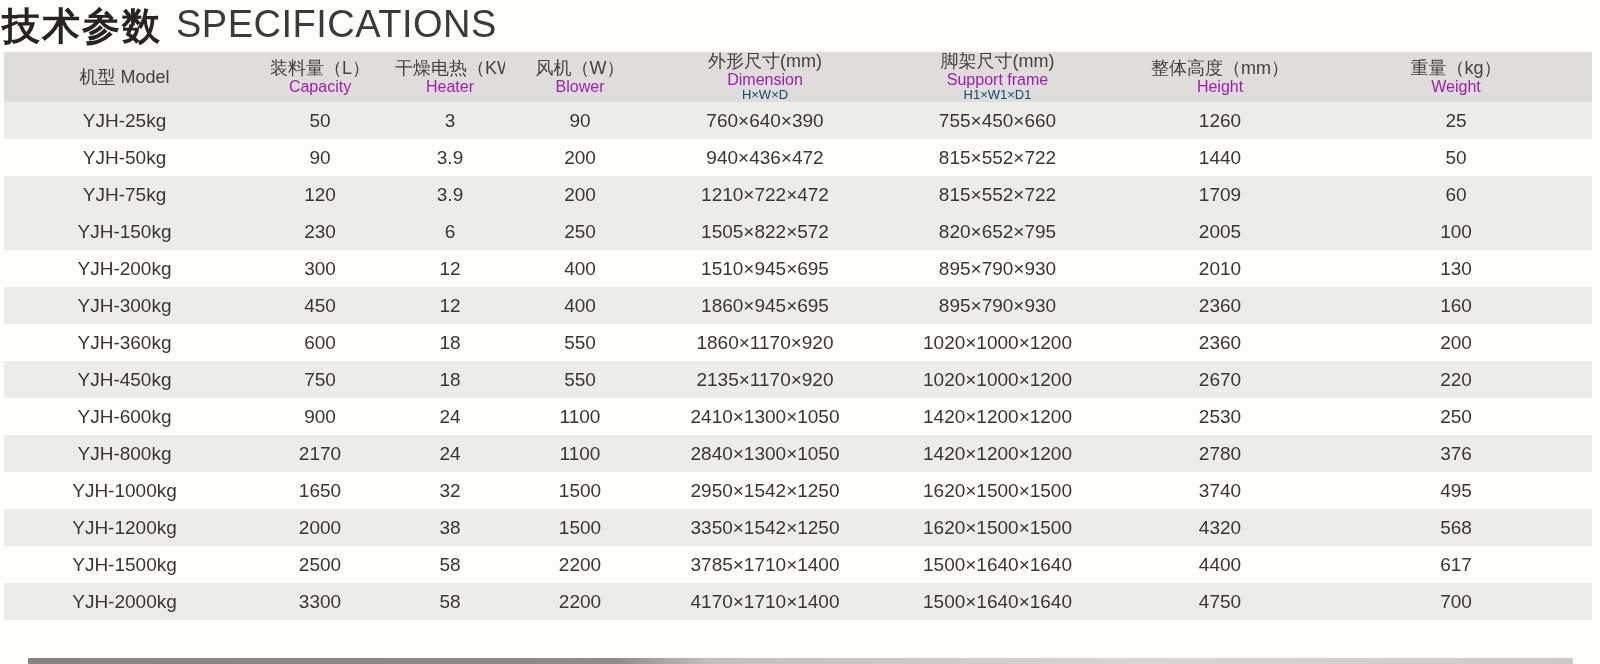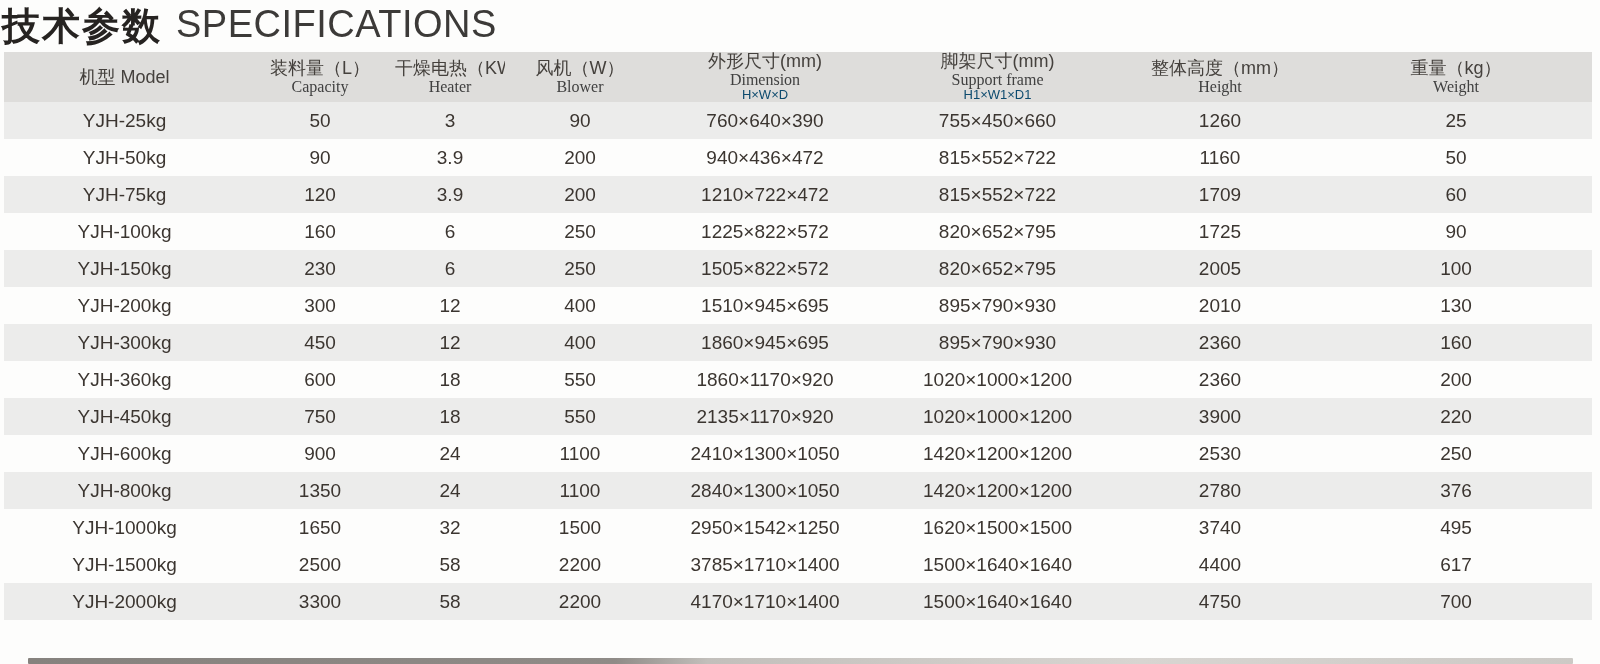--- a/index.html
+++ b/index.html
@@ -39,21 +39,21 @@
     text-align:center; vertical-align:middle; padding:0; font-weight:normal;
     white-space:nowrap; overflow:hidden;
   }
   .spec-table thead tr{ height:48px; background:var(--header-bg); }
   .spec-table tbody tr{ height:37px; background:var(--row-bg);padding-left:48px; }
   .spec-table tbody tr.alt{ background:var(--row-alt-bg); }
   .spec-table td{ font-size:19px; color:var(--text); }
   .col-0{ padding-left:70px; }
   .col-7{ padding-right:108px; }
   th .h1{ font-size:18px; line-height:19px; color:#45413d; }
-  th .h2{ font-size:16px; line-height:17px; color:#404040;font-family:Liberation Serif, serif; }
+  th .h2{ font-size:16px; line-height:17px; color:#a21caf; }
   th .h3{ font-size:13px; line-height:14px; color:#0c4a6e; }
 
   .bottom-shadow{
     position:absolute; bottom:0; left:28px; width:1545px; height:6px;
     background:linear-gradient(to right,
       #86827e 0%, #8f8b87 38%, #c2bfbb 44%, #d8d5d1 72%, #ccc9c5 100%);
     border-radius:1px;
   }
 </style>
 </head>
@@ -125,43 +125,33 @@
           <td class="col-6">1260</td>
           <td class="col-7">25</td>
         </tr>
         <tr>
           <td class="col-0">YJH-50kg</td>
           <td class="col-1">90</td>
           <td class="col-2">3.9</td>
           <td class="col-3">200</td>
           <td class="col-4">940×436×472</td>
           <td class="col-5">815×552×722</td>
-          <td class="col-6">1160</td>
+          <td class="col-6">1440</td>
           <td class="col-7">50</td>
         </tr>
         <tr class="alt">
           <td class="col-0">YJH-75kg</td>
           <td class="col-1">120</td>
           <td class="col-2">3.9</td>
           <td class="col-3">200</td>
           <td class="col-4">1210×722×472</td>
           <td class="col-5">815×552×722</td>
           <td class="col-6">1709</td>
           <td class="col-7">60</td>
         </tr>
-        <tr>
-          <td class="col-0">YJH-100kg</td>
-          <td class="col-1">160</td>
-          <td class="col-2">6</td>
-          <td class="col-3">250</td>
-          <td class="col-4">1225×822×572</td>
-          <td class="col-5">820×652×795</td>
-          <td class="col-6">1725</td>
-          <td class="col-7">90</td>
-        </tr>
         <tr class="alt">
           <td class="col-0">YJH-150kg</td>
           <td class="col-1">230</td>
           <td class="col-2">6</td>
           <td class="col-3">250</td>
           <td class="col-4">1505×822×572</td>
           <td class="col-5">820×652×795</td>
           <td class="col-6">2005</td>
           <td class="col-7">100</td>
         </tr>
@@ -195,53 +185,63 @@
           <td class="col-6">2360</td>
           <td class="col-7">200</td>
         </tr>
         <tr class="alt">
           <td class="col-0">YJH-450kg</td>
           <td class="col-1">750</td>
           <td class="col-2">18</td>
           <td class="col-3">550</td>
           <td class="col-4">2135×1170×920</td>
           <td class="col-5">1020×1000×1200</td>
-          <td class="col-6">3900</td>
+          <td class="col-6">2670</td>
           <td class="col-7">220</td>
         </tr>
         <tr>
           <td class="col-0">YJH-600kg</td>
           <td class="col-1">900</td>
           <td class="col-2">24</td>
           <td class="col-3">1100</td>
           <td class="col-4">2410×1300×1050</td>
           <td class="col-5">1420×1200×1200</td>
           <td class="col-6">2530</td>
           <td class="col-7">250</td>
         </tr>
         <tr class="alt">
           <td class="col-0">YJH-800kg</td>
-          <td class="col-1">1350</td>
+          <td class="col-1">2170</td>
           <td class="col-2">24</td>
           <td class="col-3">1100</td>
           <td class="col-4">2840×1300×1050</td>
           <td class="col-5">1420×1200×1200</td>
           <td class="col-6">2780</td>
           <td class="col-7">376</td>
         </tr>
         <tr>
           <td class="col-0">YJH-1000kg</td>
           <td class="col-1">1650</td>
           <td class="col-2">32</td>
           <td class="col-3">1500</td>
           <td class="col-4">2950×1542×1250</td>
           <td class="col-5">1620×1500×1500</td>
           <td class="col-6">3740</td>
           <td class="col-7">495</td>
         </tr>
+        <tr class="alt">
+          <td class="col-0">YJH-1200kg</td>
+          <td class="col-1">2000</td>
+          <td class="col-2">38</td>
+          <td class="col-3">1500</td>
+          <td class="col-4">3350×1542×1250</td>
+          <td class="col-5">1620×1500×1500</td>
+          <td class="col-6">4320</td>
+          <td class="col-7">568</td>
+        </tr>
         <tr>
           <td class="col-0">YJH-1500kg</td>
           <td class="col-1">2500</td>
           <td class="col-2">58</td>
           <td class="col-3">2200</td>
           <td class="col-4">3785×1710×1400</td>
           <td class="col-5">1500×1640×1640</td>
           <td class="col-6">4400</td>
           <td class="col-7">617</td>
         </tr>

